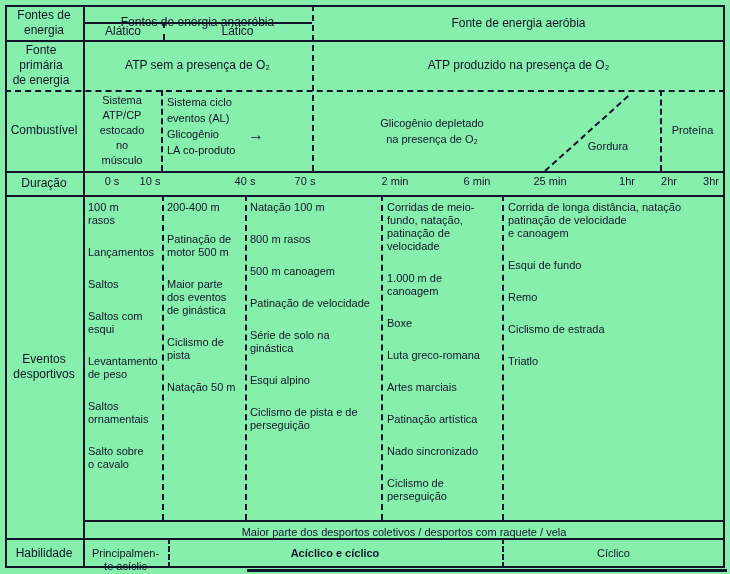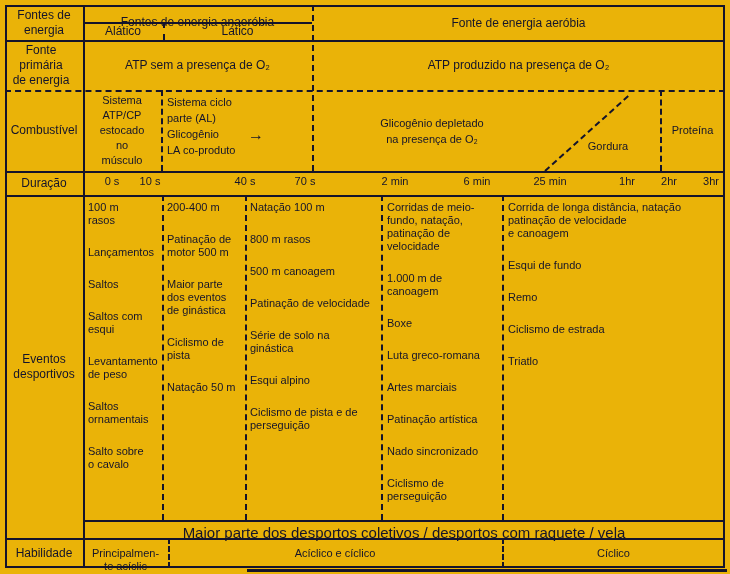--- a/index.html
+++ b/index.html
@@ -1,18 +1,18 @@
 <!DOCTYPE html>
 <html><head>
 <meta charset="utf-8">
 <style>
   html,body { margin:0; padding:0; background:#ffffff; }
   #page {
     position:relative; width:730px; height:574px;
-    background:#eab308;
+    background:#86efac;
     font-family:"Liberation Sans", sans-serif;
     color:#14142b;
     font-size:11px;
     line-height:13px;
     overflow:hidden;
   }
   .frame {
     position:absolute; left:5px; top:5px; width:720px; height:563px;
     border:2px solid #14142b; box-sizing:border-box;
   }
@@ -88,21 +88,21 @@
 
   <div class="cell hdr" style="left:83px;  top:40px; width:229px; height:50px;">ATP sem a presença de O₂</div>
   <div class="cell hdr" style="left:312px; top:40px; width:413px; height:50px;">ATP produzido na presença de O₂</div>
 
   <div class="cell" style="left:83px;  top:90px; width:78px;  height:81px; line-height:15px;">Sistema
 ATP/CP
 estocado
 no
 músculo</div>
   <div class="cell leftalign" style="left:167px; top:94px; width:140px; height:77px; line-height:16px;">Sistema ciclo
-parte (AL)
+eventos (AL)
 Glicogênio
 LA  co-produto</div>
   <div class="arrow" style="left:248px; top:130px;">→</div>
   <div class="cell" style="left:312px; top:90px; width:240px; height:81px; line-height:16px;">Glicogênio depletado
 na presença de O₂</div>
   <div class="cell" style="left:560px; top:128px; width:96px; height:36px;">Gordura</div>
   <div class="cell" style="left:660px; top:90px; width:65px; height:81px;">Proteína</div>
 
   <div style="position:absolute; left:0; top:171px; width:730px; height:24px;">
       <div class="tick" style="left: 90px; padding-left: 44px;">0 s</div>
@@ -171,22 +171,22 @@
   <div class="evcol" style="left:508px; top:201px; width:215px;">
       <div class="evt">Corrida de longa distância, natação
 patinação de velocidade
 e canoagem</div>
       <div class="evt">Esqui de fundo</div>
       <div class="evt">Remo</div>
       <div class="evt">Ciclismo de estrada</div>
       <div class="evt">Triatlo</div>
     </div>
 
-  <div class="cell" style="left:83px; top:520px; width:642px; height:24px; font-size:15px;">Maior parte dos desportos coletivos / desportos com raquete / vela</div>
+  <div class="cell" style="left:83px; top:520px; width:642px; height:24px; font-size:11px;">Maior parte dos desportos coletivos / desportos com raquete / vela</div>
 
   <div class="cell" style="left:83px;  top:550px; width:85px;  height:20px;">Principalmen-
 te acíclic</div>
-  <div class="cell" style="left:168px; top:538px; width:334px; height:30px;">Acíclico e cíclico</div>
+  <div class="cell" style="left:168px; top:538px; width:334px; height:30px;font-weight:bold;">Acíclico e cíclico</div>
   <div class="cell" style="left:502px; top:538px; width:223px; height:30px;">Cíclico</div>
 
   <div class="thickline" style="left:247px; top:569px; width:480px;"></div>
 
 </div>
 
 </body></html>

